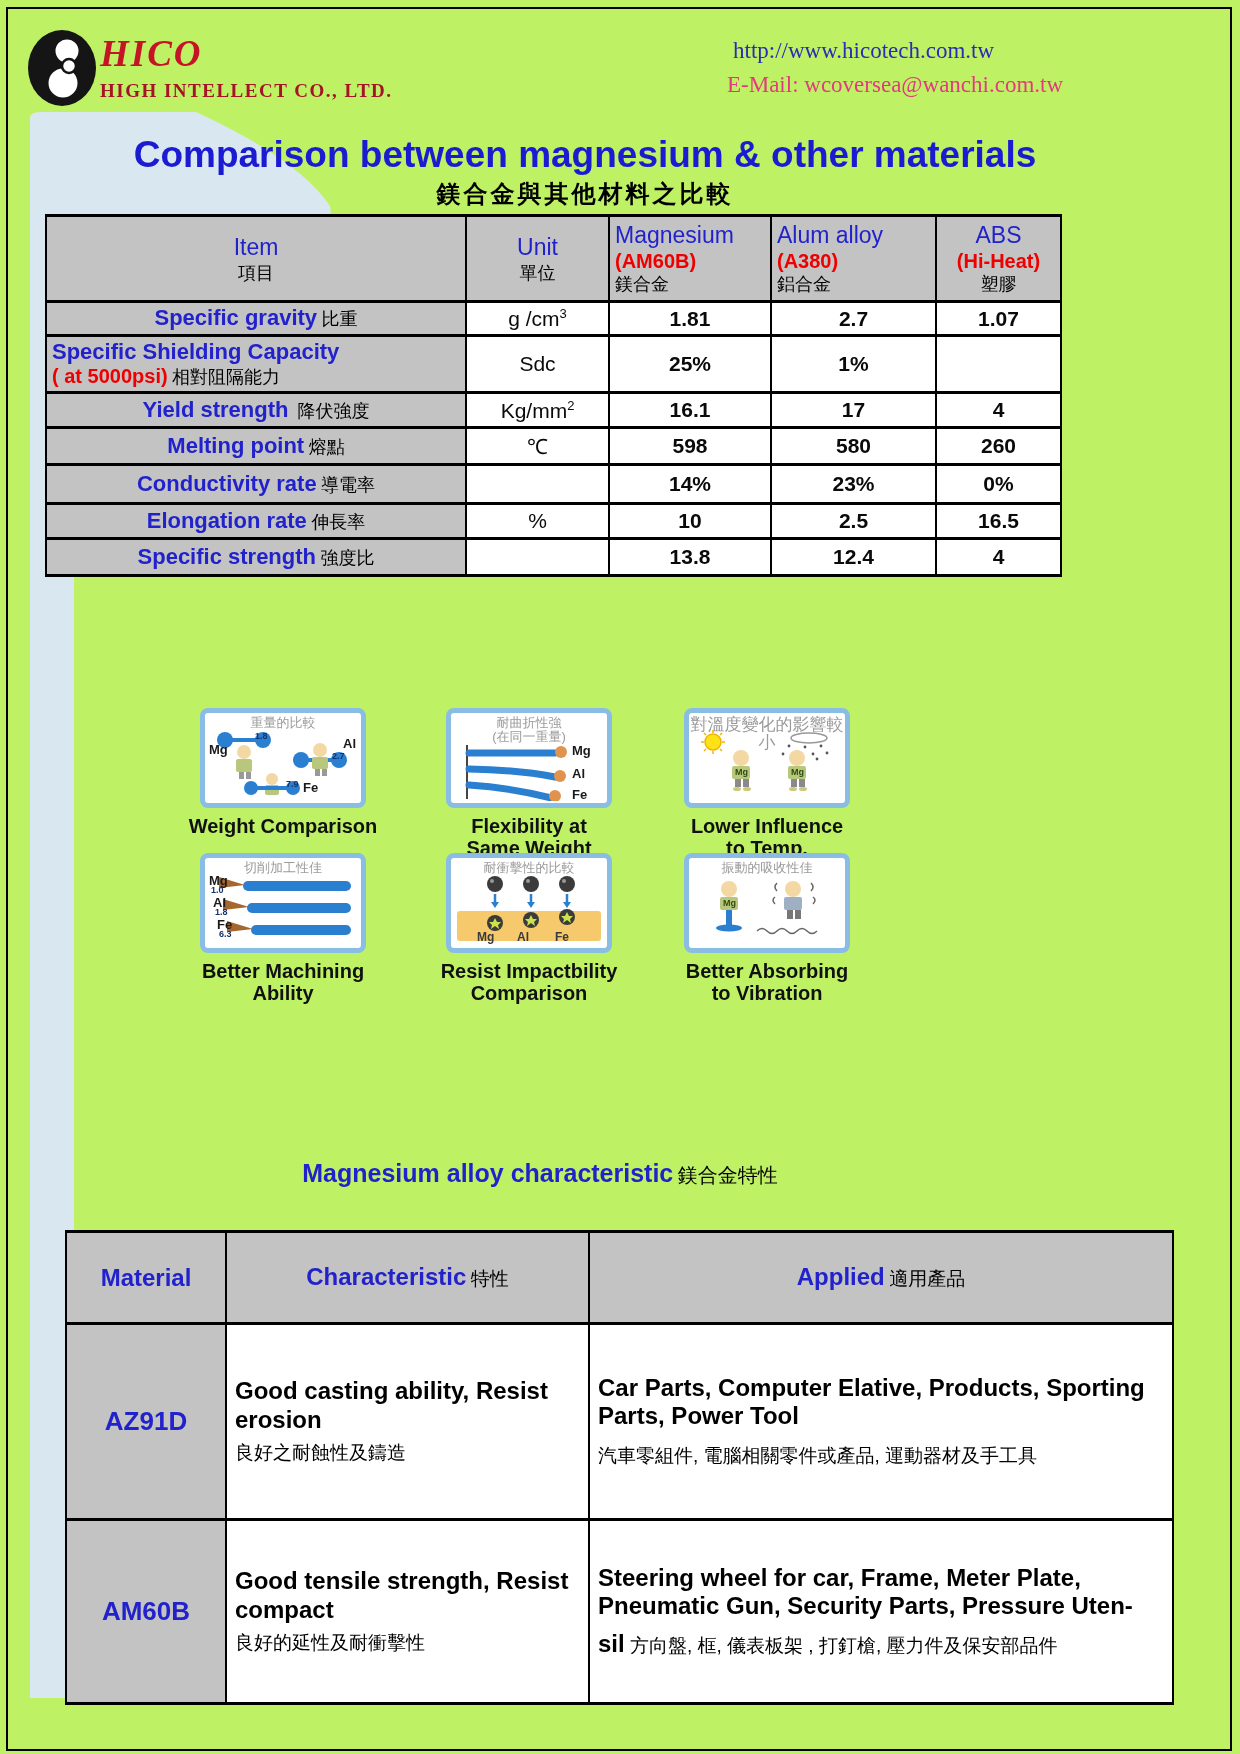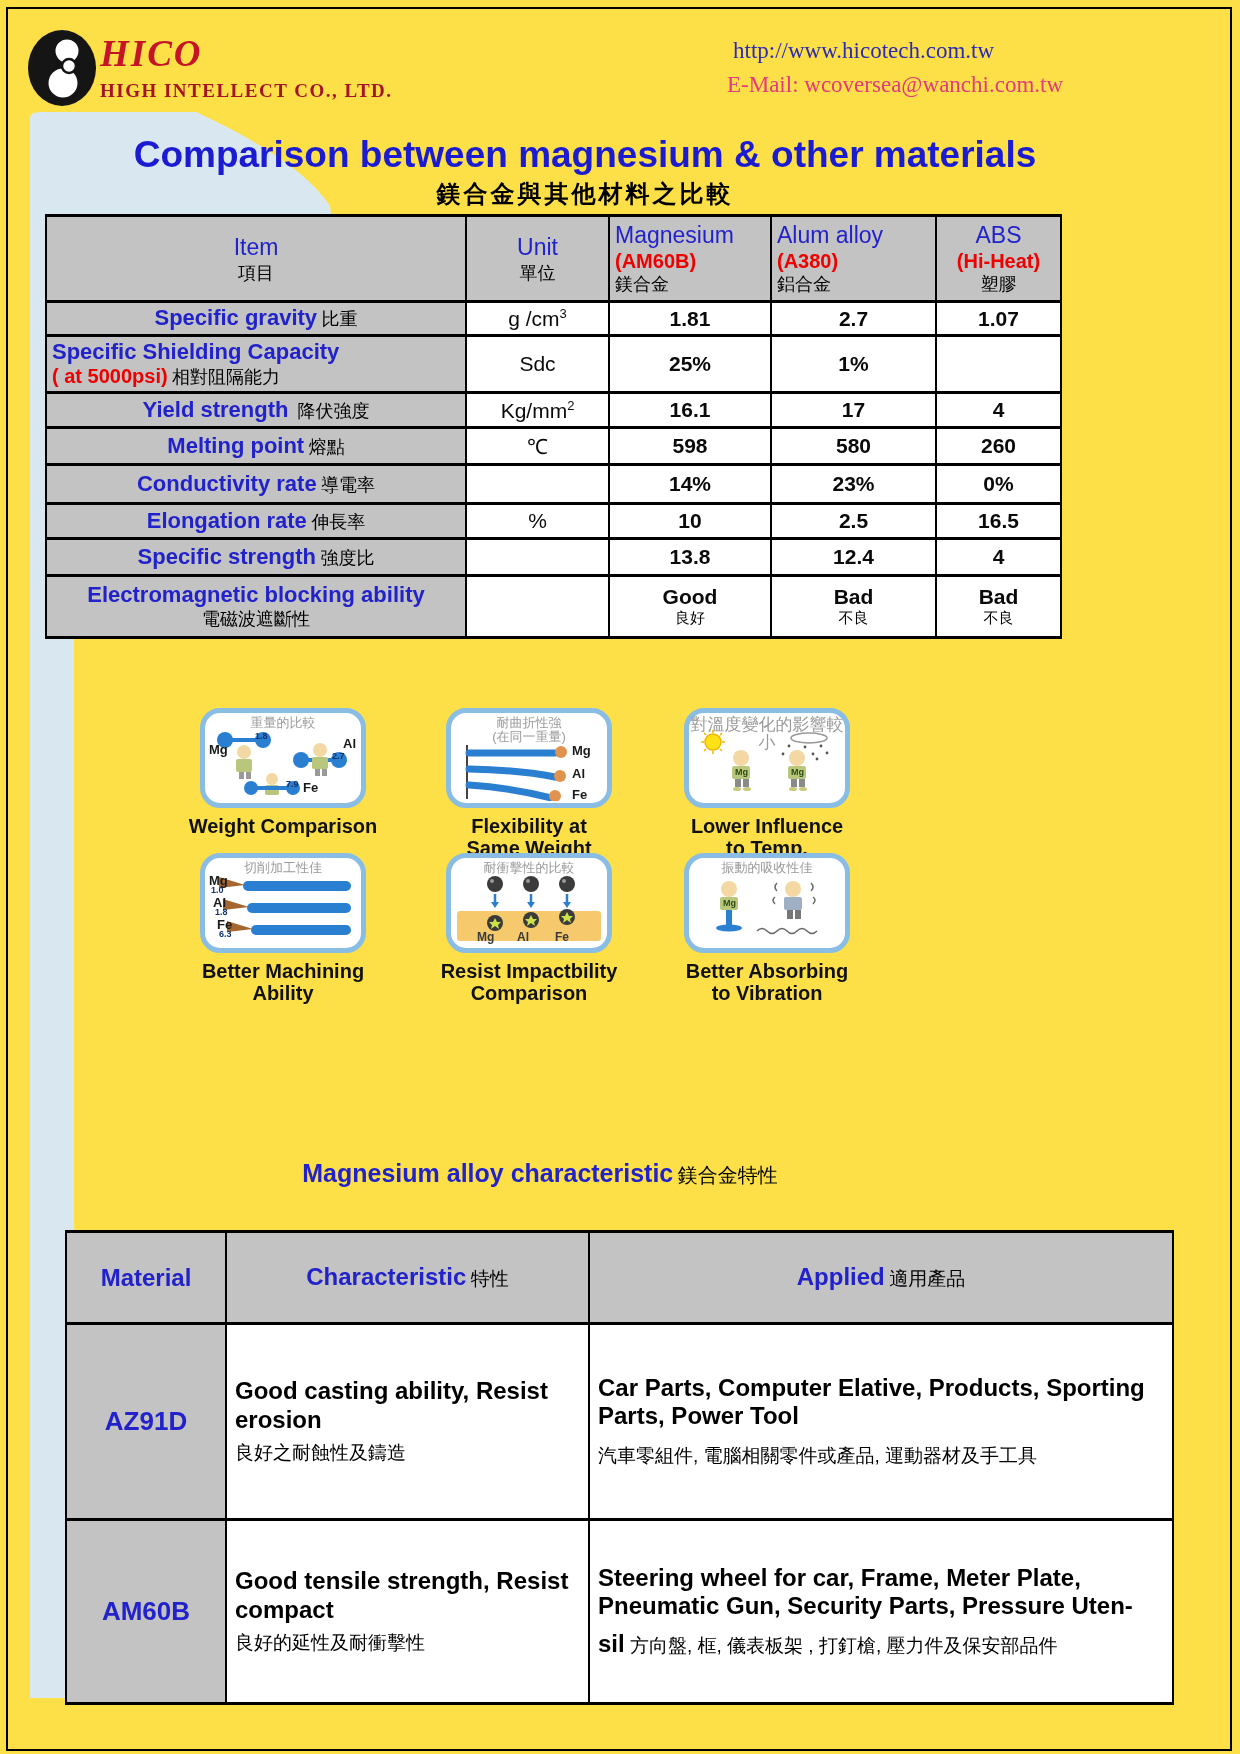--- a/index.html
+++ b/index.html
@@ -1,18 +1,18 @@
 <!DOCTYPE html>
 <html><head>
 <meta charset="utf-8">
 <style>
   html,body{margin:0;padding:0;width:1240px;height:1754px;background:#fff;overflow:hidden;
             font-family:"Liberation Sans",sans-serif;}
   .abs{position:absolute;}
-  #stage{position:relative;width:1240px;height:1754px;background:#fde047;}
+  #stage{position:relative;width:1240px;height:1754px;background:#bef264;}
 
   
   #frame{left:6px;top:7px;width:1226px;height:1744px;border:2px solid #000;box-sizing:border-box;}
   #swoosh{left:0;top:0;}
 
   
   #logo-name{left:100px;top:32px;font:italic bold 37px "Liberation Serif",serif;color:#c41425;letter-spacing:2px;}
   #logo-sub{left:100px;top:80px;font:bold 19px "Liberation Serif",serif;color:#a51426;letter-spacing:1.5px;}
   #url{left:733px;top:38px;font:23px "Liberation Serif",serif;color:#2b2bb4;}
   #email{left:727px;top:72px;font:23px "Liberation Serif",serif;color:#e4397e;}
@@ -43,21 +43,21 @@
   #t2 .mat{color:#2222cc;font-weight:bold;font-size:26px;}
   #t2 .h2en{color:#2222cc;font-weight:bold;font-size:24px;}
   #t2 .h2cj{font-size:19px;color:#000;}
   #t2 td.body{ text-align:left;padding:0 8px;}
   .b-en{font-weight:bold;font-size:24px;color:#000;line-height:1.18;}
   .b-cj{font-size:19px;color:#000;margin-top:7px;line-height:1.3;}
   .b-cj b{font-size:24px;}
 
   
   .cardbox{position:absolute;width:250px;text-align:center;}
-  .card{width:166px;height:100px;margin:0 auto;border:5px solid #8abde4;border-radius:20px;
+  .card{width:166px;height:100px;margin:0 auto;border:5px solid #8abde4;border-radius:8px;
         background:#fff;position:relative;box-sizing:border-box;}
   .card-title{font-size:13px;color:#9a9a9a;line-height:1.05;padding-top:3px;}
   .card-title.small{font-size:17px;}
   .scene{position:absolute;left:4px;top:17px;width:148px;height:70px;}
   .card.twotitle .scene{top:30px;height:58px;}
   .scene svg{position:absolute;left:0;top:0;}
   .caption{margin-top:7px;font-weight:bold;font-size:20px;line-height:1.12;color:#111;}
   .lbl{position:absolute;font:bold 13px "Liberation Sans",sans-serif;color:#1a1a1a;}
   .lbl.tiny{font:bold 9px "Liberation Sans",sans-serif;color:#2d4d12;}
   .lbl.num{font:bold 9px "Liberation Sans",sans-serif;color:#12336e;}
@@ -166,39 +166,20 @@
       <td class="val">10</td>
       <td class="val">2.5</td>
       <td class="val">16.5</td>
     </tr>
     <tr style="height:37px">
       <td class="g"><span class="en">Specific strength</span> <span class="cjk">強度比</span></td>
       <td><span class="unit"></span></td>
       <td class="val">13.8</td>
       <td class="val">12.4</td>
       <td class="val">4</td>
-    </tr>
-    <tr style="height:62px">
-      <td class="g">
-        <div class="en">Electromagnetic blocking ability</div>
-        <div class="cjk">電磁波遮斷性</div>
-      </td>
-      <td><span class="unit"></span></td>
-      <td>
-            <div class="val">Good</div>
-            <div class="vcjk">良好</div>
-          </td>
-      <td>
-            <div class="val">Bad</div>
-            <div class="vcjk">不良</div>
-          </td>
-      <td>
-            <div class="val">Bad</div>
-            <div class="vcjk">不良</div>
-          </td>
     </tr>
   </tbody>
     </table>
 
   <div class="cardbox" style="left:158px;top:708px">
     <div class="card">
       <div class="card-title">重量的比較</div>
       <div class="scene">
         <svg width="148" height="70" viewBox="0 0 148 70">
           <line x1="16" y1="10" x2="54" y2="10" stroke="#2b7fd0" stroke-width="4"></line>

